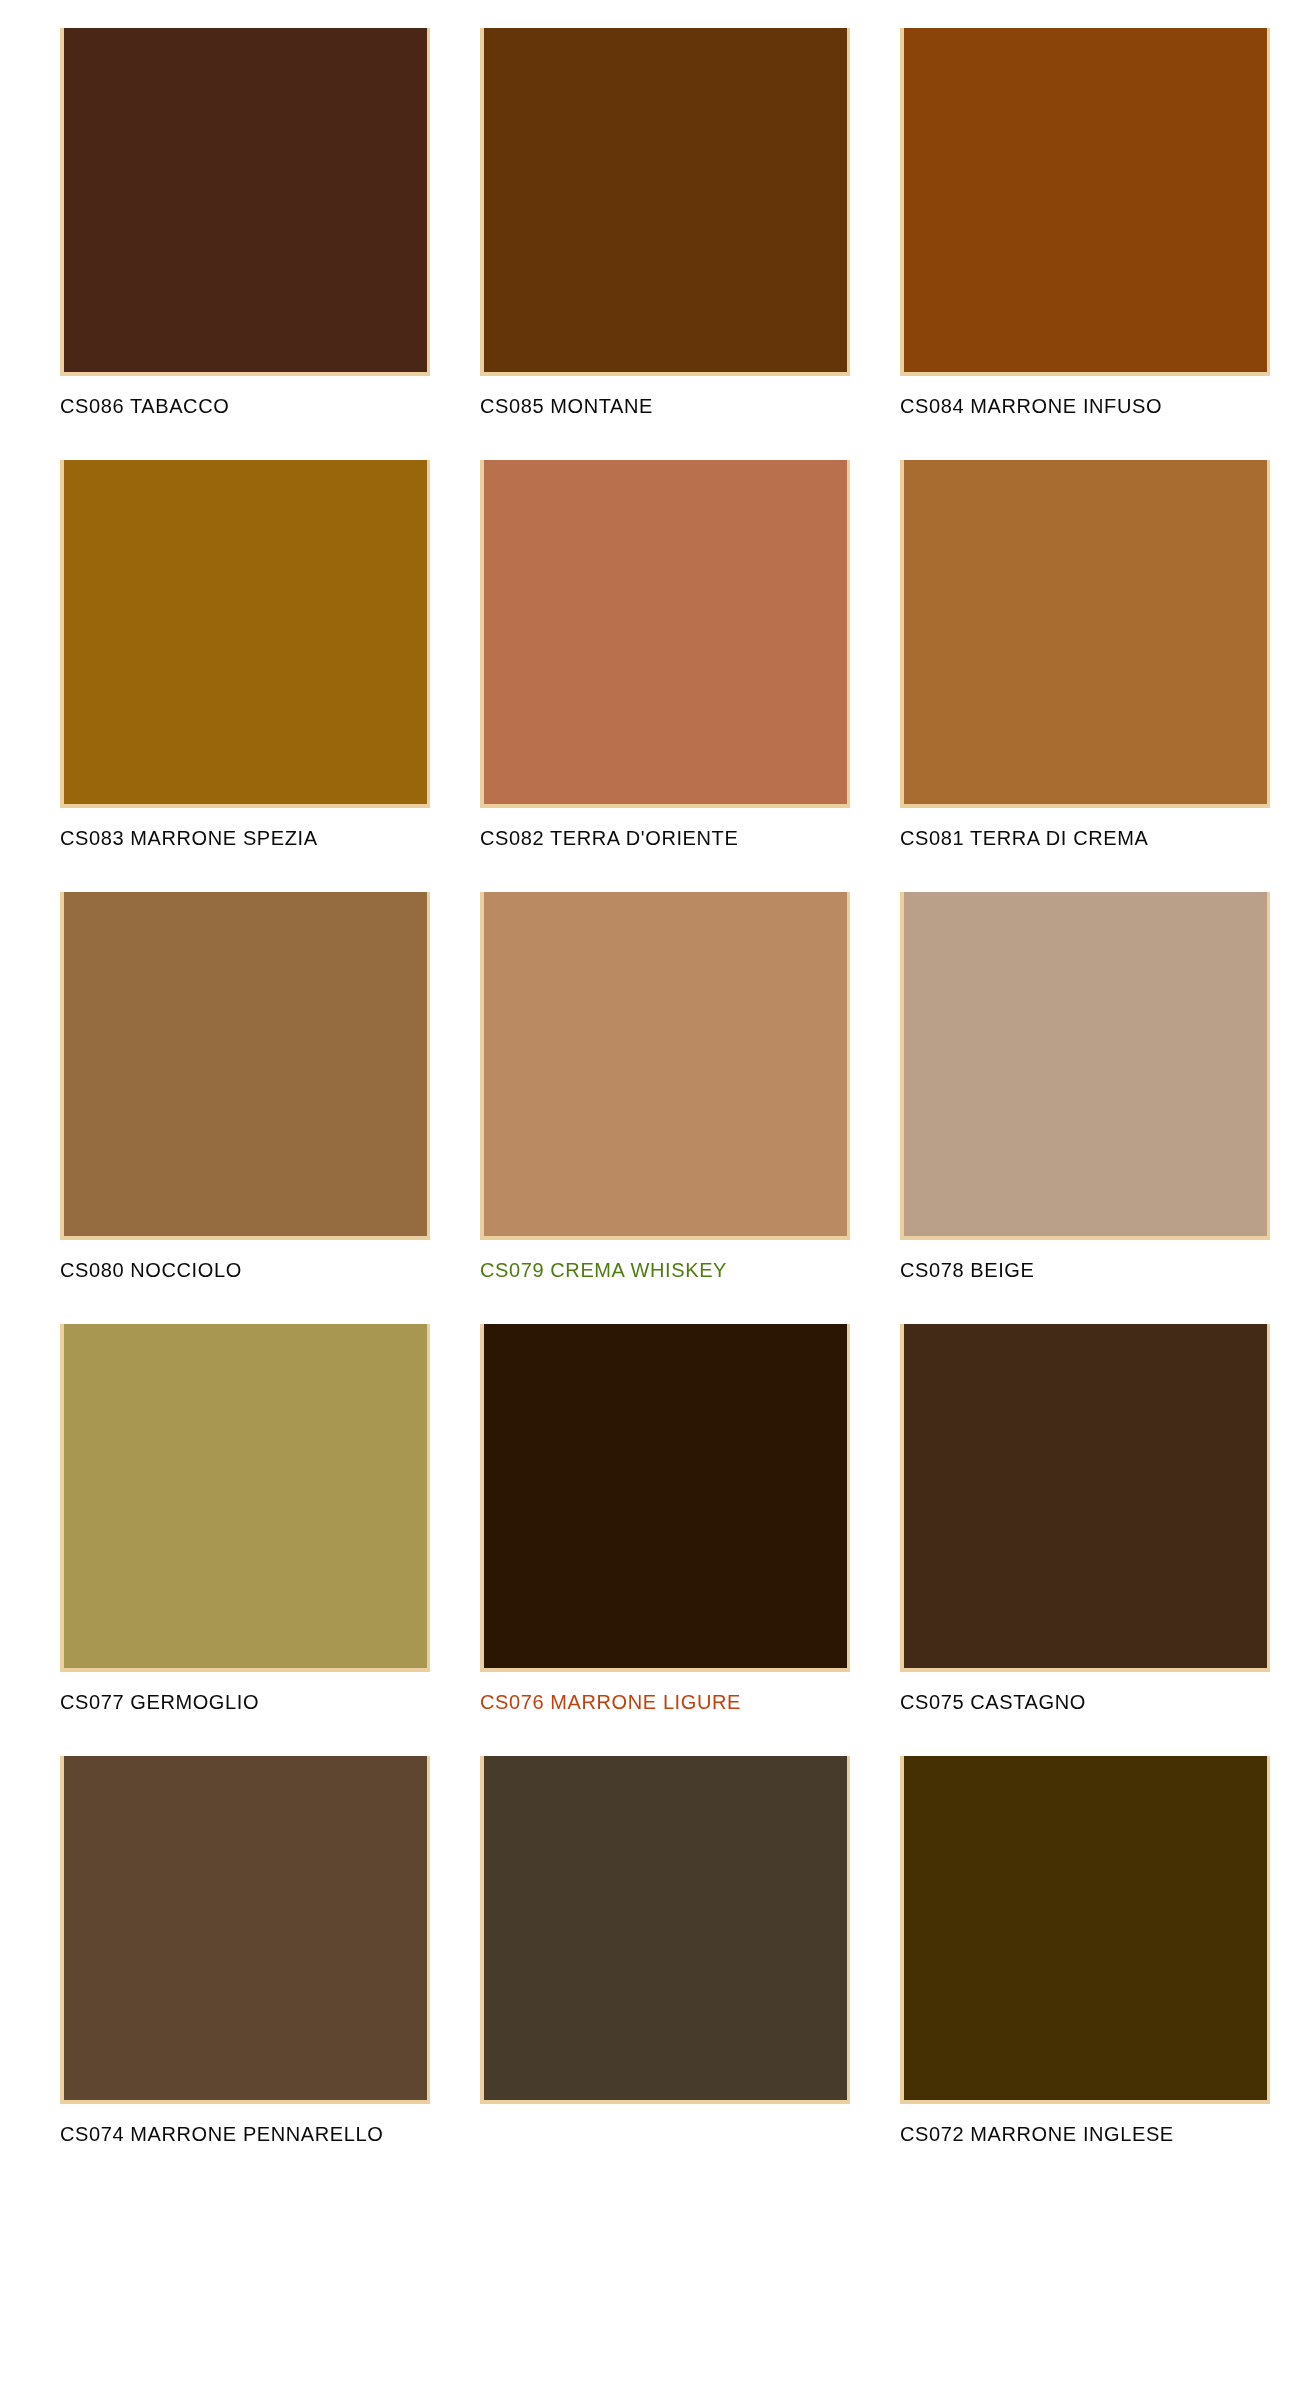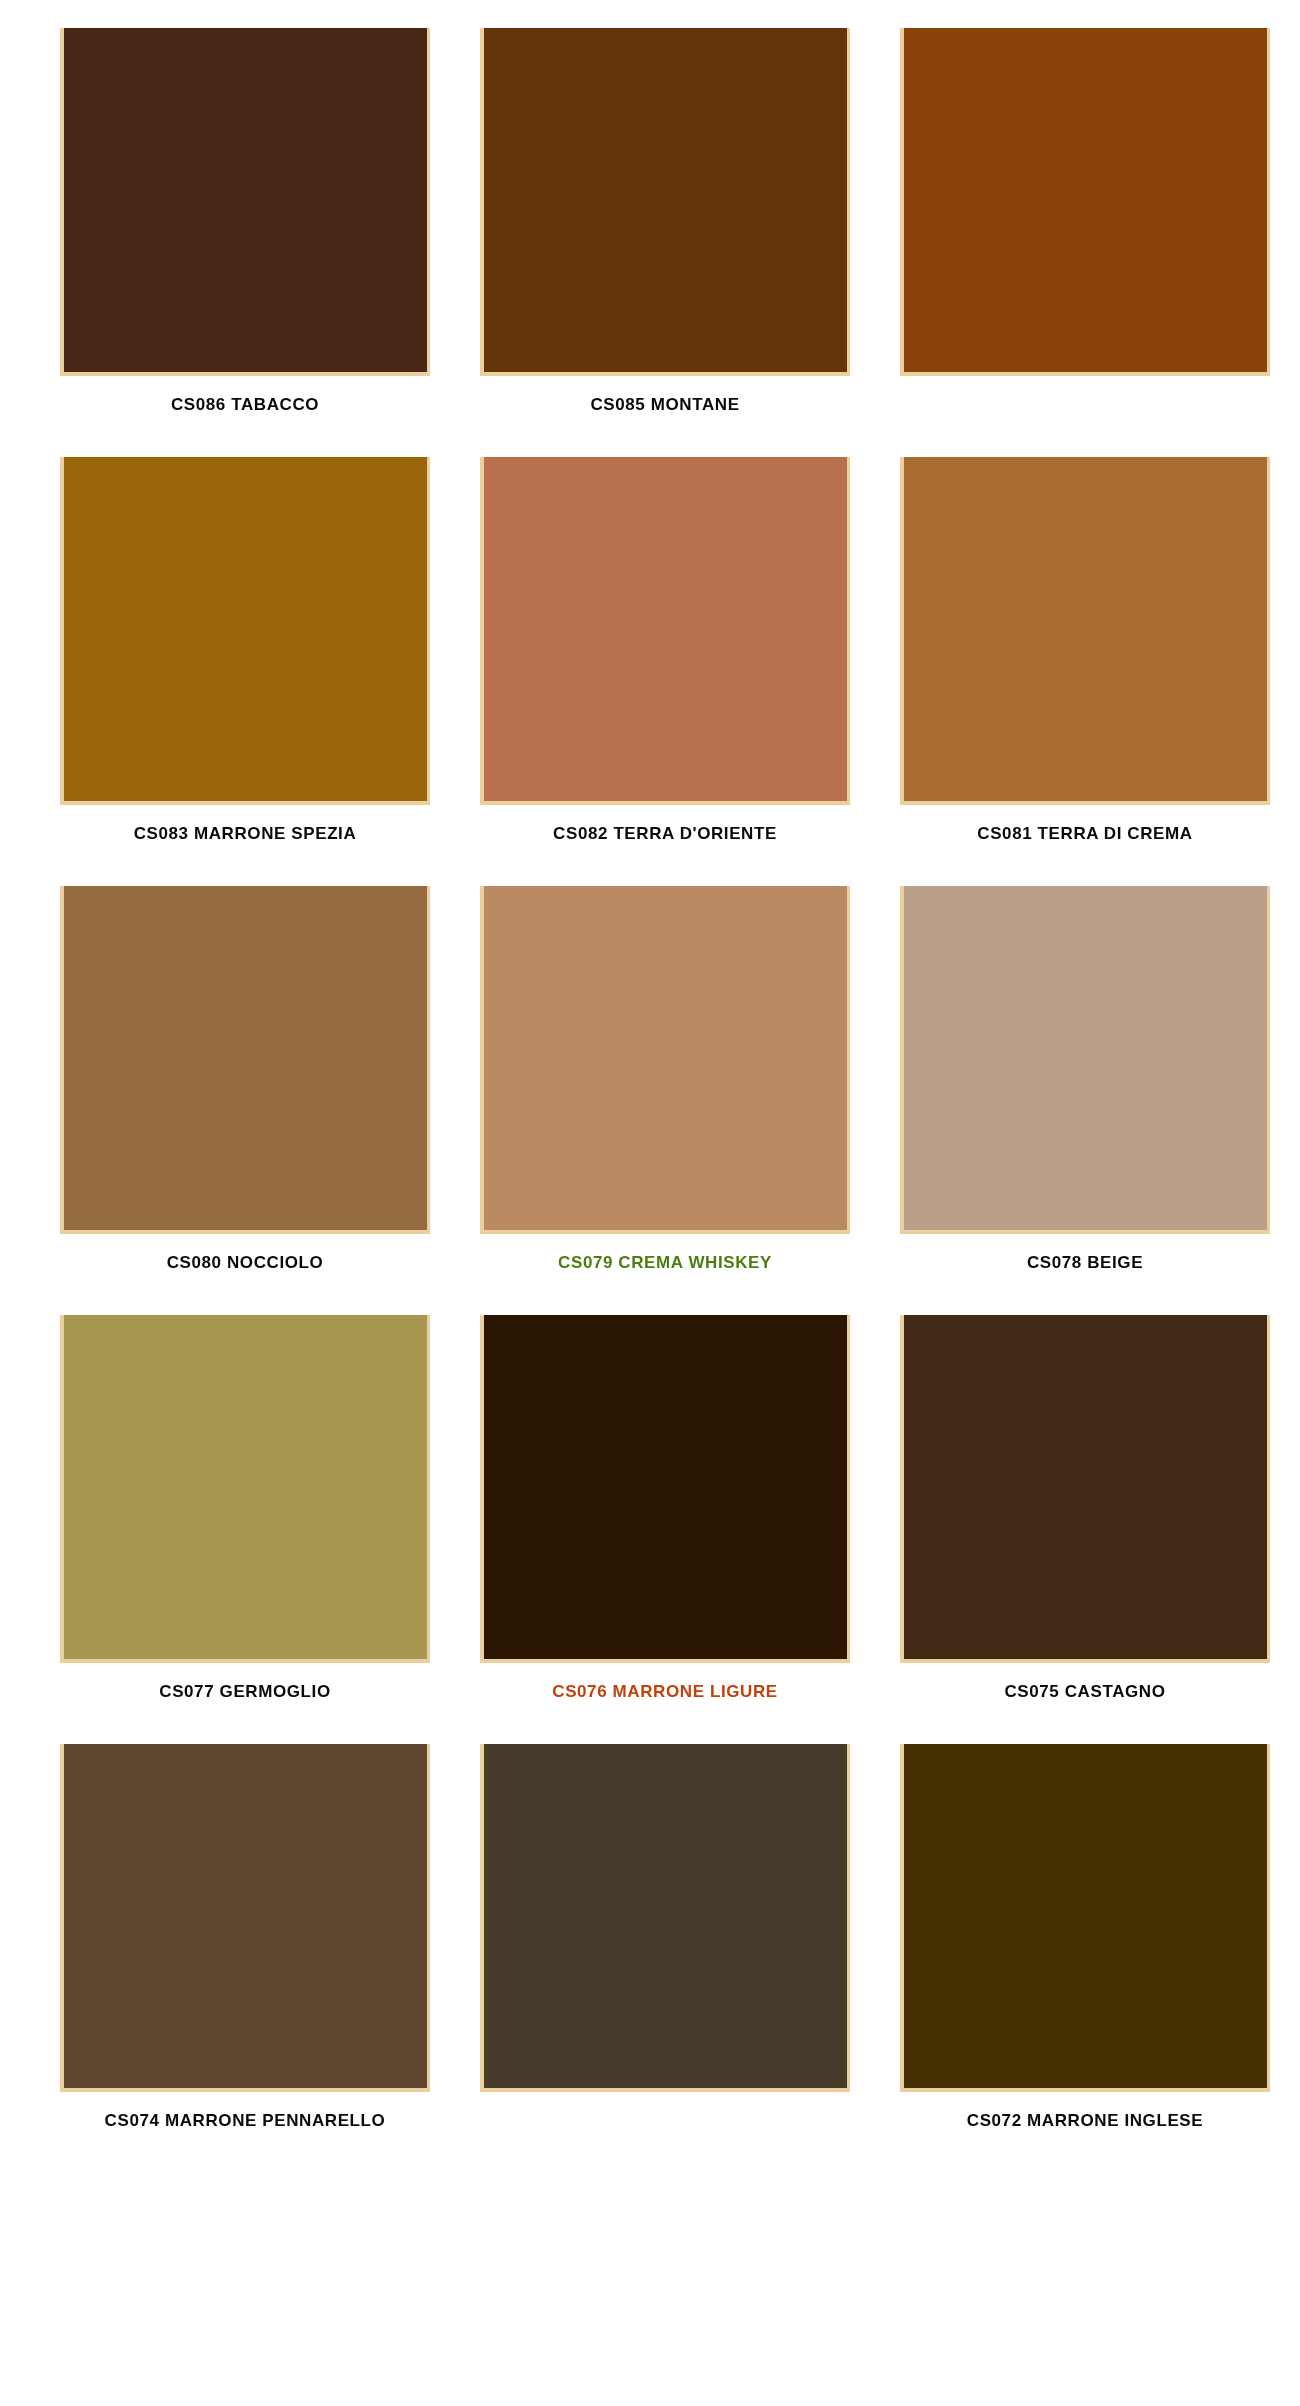--- a/index.html
+++ b/index.html
@@ -46,45 +46,46 @@
     box-sizing: border-box;
     border-left: 4px solid #eccf9e;
     border-right: 3px solid #eccf9e;
     border-bottom: 4px solid #eccf9e;
     border-top: 0;
     background-color: #888;
   }
 
   .swatch-label {
     display: block;
-    text-align: center;
-    font-size: 17px;
+    text-align: left;
+    font-size: 20px;
     line-height: 1;
     letter-spacing: 0.6px;
     color: #0a0a0a;
     padding-top: 20px;
     white-space: nowrap;
-    font-weight: 700;
+    font-weight: 400;
   }
 </style>
 </head>
 <body>
 
 <div id="palette-sheet" style="background-color: rgb(255, 255, 255);">
   <div class="swatch-grid">
       <div class="swatch-cell">
         <div class="swatch-chip" style="background-color: rgb(74, 38, 22); border-left-color: rgb(236, 207, 158); border-right-color: rgb(236, 207, 158); border-bottom-color: rgb(236, 207, 158);"></div>
         <div class="swatch-label" style="color: rgb(10, 10, 10);">CS086 TABACCO</div>
       </div>
       <div class="swatch-cell">
         <div class="swatch-chip" style="background-color: rgb(100, 53, 9); border-left-color: rgb(236, 207, 158); border-right-color: rgb(236, 207, 158); border-bottom-color: rgb(236, 207, 158);"></div>
         <div class="swatch-label" style="color: rgb(10, 10, 10);">CS085 MONTANE</div>
       </div>
       <div class="swatch-cell">
         <div class="swatch-chip" style="background-color: rgb(138, 68, 10); border-left-color: rgb(236, 207, 158); border-right-color: rgb(236, 207, 158); border-bottom-color: rgb(236, 207, 158);"></div>
+        <div class="swatch-label" style="color: rgb(10, 10, 10);">CS084 MARRONE INFUSO</div>
       </div>
       <div class="swatch-cell">
         <div class="swatch-chip" style="background-color: rgb(154, 102, 11); border-left-color: rgb(236, 207, 158); border-right-color: rgb(236, 207, 158); border-bottom-color: rgb(236, 207, 158);"></div>
         <div class="swatch-label" style="color: rgb(10, 10, 10);">CS083 MARRONE SPEZIA</div>
       </div>
       <div class="swatch-cell">
         <div class="swatch-chip" style="background-color: rgb(185, 113, 77); border-left-color: rgb(236, 207, 158); border-right-color: rgb(236, 207, 158); border-bottom-color: rgb(236, 207, 158);"></div>
         <div class="swatch-label" style="color: rgb(10, 10, 10);">CS082 TERRA D'ORIENTE</div>
       </div>
       <div class="swatch-cell">

